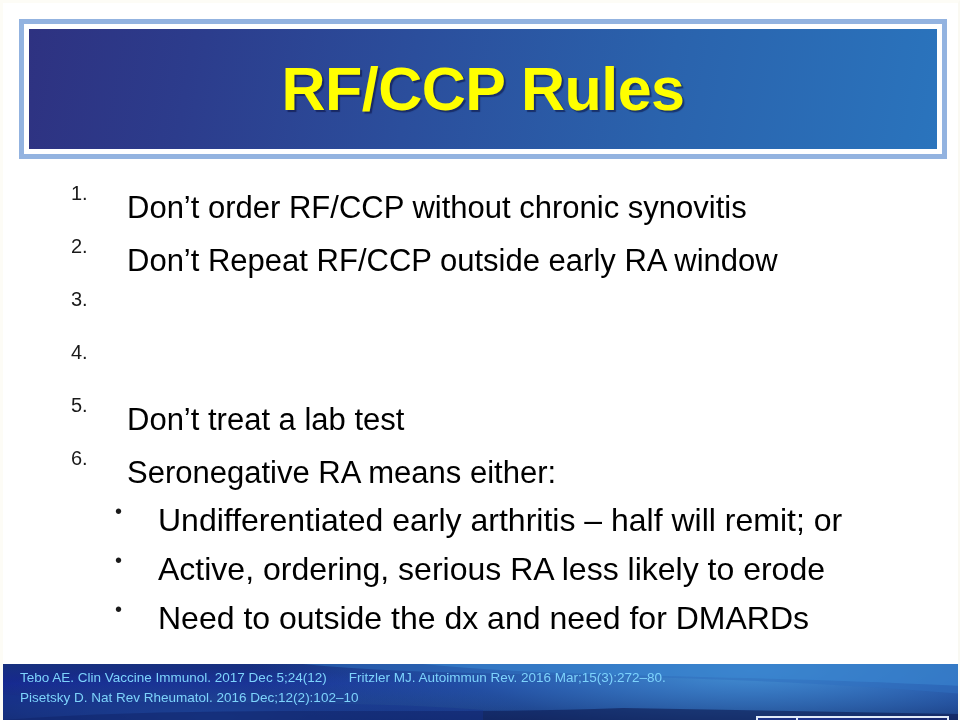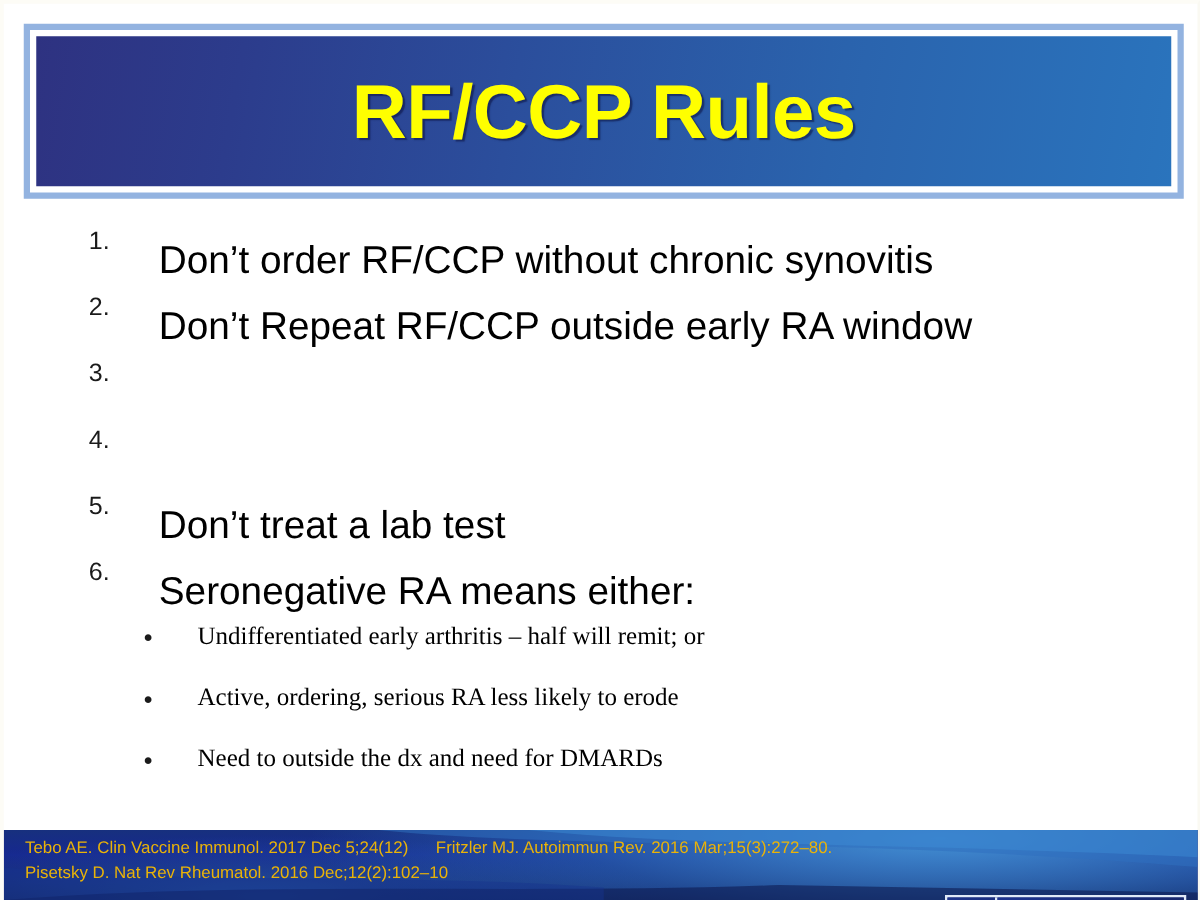--- a/index.html
+++ b/index.html
@@ -107,25 +107,25 @@
     top: 14px;
     width: 16px;
     font-size: 20px;
     line-height: 20px;
     color: #1a1a1a;
     text-align: left;
   }
   .sub-label {
     position: absolute;
     left: 155px;
-    top: 0;
-    font-size: 20px;
+    top: 11px;
+    font-size: 32px;
     color: #000000;
     white-space: nowrap;
-    font-family: Liberation Serif, serif;
+    font-family: Liberation Sans, sans-serif;
     line-height: 44px;
   }
 
   
   .footer {
     position: absolute;
     left: 0;
     bottom: 0;
     width: 960px;
     height: 56px;
@@ -142,21 +142,21 @@
   }
   .footer-swoosh {
     position: absolute;
     inset: 0;
     pointer-events: none;
   }
   .footer-cites {
     position: absolute;
     left: 17px;
     top: 4px;
-    color: #eab308;
+    color: #7dd3fc;
     font-size: 13.5px;
     line-height: 20px;
     font-family: "Liberation Sans", sans-serif;
     white-space: nowrap;
   }
   .cite-row { display: block; white-space: nowrap; }
   .cite-gap { display: inline-block; width: 22px; }
 
   
   .logo {

